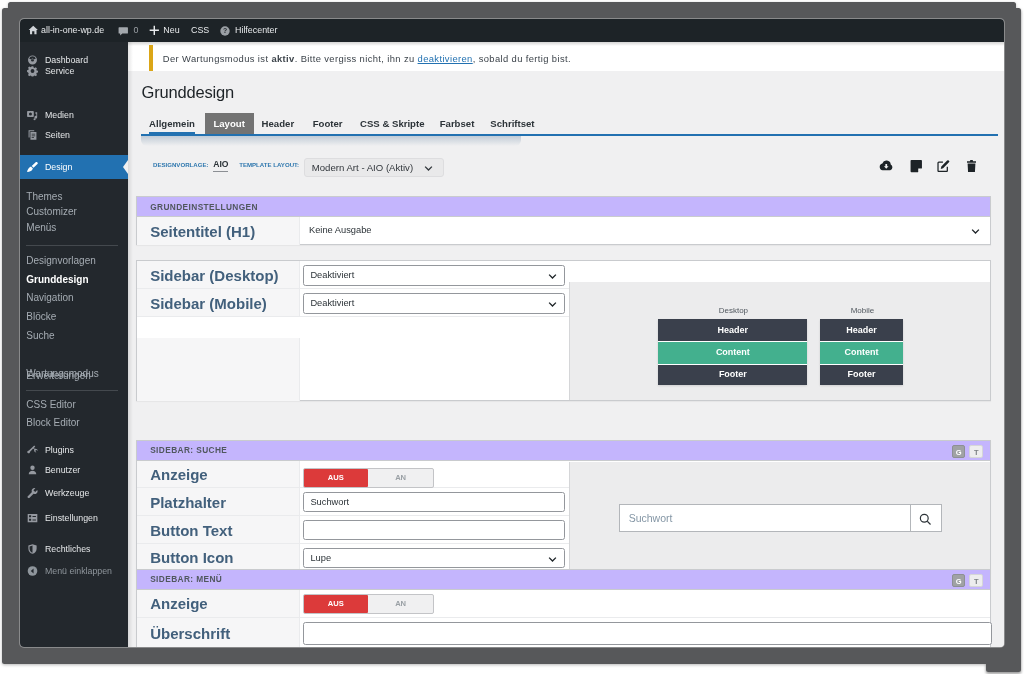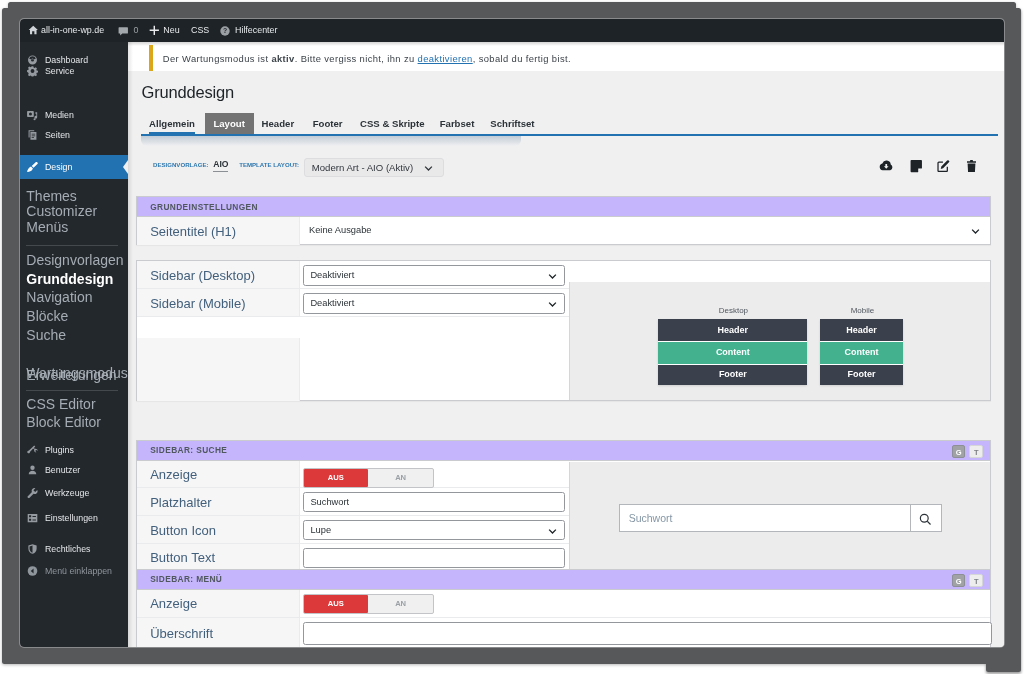--- a/index.html
+++ b/index.html
@@ -14,21 +14,21 @@
   
   #shot { position:absolute; left:20px; top:19px; width:983.5px; height:627.5px; border-radius:4px; overflow:hidden; background:#f0f0f1; box-shadow:0 0 0 1px rgba(255,255,255,0.3); }
   
   #abar { position:absolute; left:0; top:0; width:100%; height:22.7px; background:#1d2327; color:#c9cdd3; font-size:8.9px; }
   #abar .it { position:absolute; top:0; height:22.7px; line-height:23px; white-space:nowrap;text-align:right; }
   
   #smenu { position:absolute; left:0; top:22.7px; width:107.5px; bottom:0; background:#23282d; }
   .mi { position:absolute; left:0; width:100%; height:23px; color:#e6e8ea; font-size:8.8px; }
   .mi .lb { position:absolute; left:25px; top:50%; transform:translateY(-50%); }
   .mi svg { position:absolute; left:6.5px; top:50%; transform:translateY(-50%); }
-  .smi { position:absolute; left:6.3px; color:#a5acb3; font-size:14px; white-space:nowrap; transform:translateY(-50%); }
+  .smi { position:absolute; left:6.3px; color:#a5acb3; font-size:10px; white-space:nowrap; transform:translateY(-50%); }
   .sdiv { position:absolute; left:6.3px; width:92px; height:1px; background:#44494e; }
   #design-active { position:absolute; left:0; top:113.2px; width:100%; height:23.7px; background:#2271b1; }
   #design-arrow { position:absolute; right:0; top:50%; margin-top:-7px; width:0; height:0; border:7px solid transparent; border-right-color:#f0f0f1; border-left-width:5px; border-right-width:5px; }
   
   #content { position:absolute; left:107.5px; top:22.7px; right:0; bottom:0; background:#f0f0f1; }
   #content:before { content:""; position:absolute; left:0; top:0; bottom:0; width:5px; background:linear-gradient(90deg, rgba(0,0,0,0.10), rgba(0,0,0,0)); z-index:5;}
   
   #band { position:absolute; left:0; top:0; width:100%; height:29.8px; background:#fff; }
   #band:before { content:""; position:absolute; left:0; top:0; width:100%; height:4px; background:linear-gradient(180deg, rgba(0,0,0,0.17), rgba(0,0,0,0)); }
   #ybar { position:absolute; left:21.8px; top:3.4px; width:4px; height:25.5px; background:#dba617; }
@@ -45,21 +45,21 @@
   #aio { position:absolute; left:85.7px; top:117.6px; font-size:8.6px; font-weight:700; color:#2c3338; border-bottom:1px solid #8c8f94; padding-bottom:1.5px;}
   #tsel { position:absolute; left:176.8px; top:116px; width:139.5px; height:19px; background:#e9e9ea; border:1px solid #dddddf; border-radius:3px; font-size:9.6px; color:#32373c; line-height:17.5px; padding-left:6.5px; }
   .ticon { position:absolute; top:117.9px; }
   
   .panel { position:absolute; left:8.2px; width:855.3px; background:#fff; border:1px solid #c9cbce; box-shadow:0 1px 1px rgba(0,0,0,0.04); }
   .phead { position:relative; height:20px; background:#c4b5fd; border-bottom:1px solid #c9cbce; }
   .phead .pt { position:absolute; left:13.5px; top:50%; transform:translateY(-50%); font-size:8.3px; font-weight:700; color:#50575e; letter-spacing:0.4px; }
   .prow { position:relative; border-bottom:1px solid #eaebed; }
   .prow:last-child { border-bottom:none; }
   .plabel { position:absolute; left:0; top:0; bottom:0; width:163px; background:#f6f6f7; border-right:1px solid #eaebed; }
-  .plabel span { position:absolute; left:13.5px; top:50%; transform:translateY(-50%); font-size:13px; color:#42607c; }
+  .plabel span { position:absolute; left:13.5px; top:50%; transform:translateY(-50%); font-size:15px; color:#42607c;font-weight:bold; }
   .gt { position:absolute; top:4px; width:13.5px; height:13.5px; border-radius:2px; font-size:7.5px; font-weight:700; text-align:center; line-height:13.5px; }
   .gt.g { right:24.5px; background:#a0a2a5; color:#fff; border:1px solid #8d9094;}
   .gt.t { right:7px; background:#ededee; color:#7b7f83; border:1px solid #d5d6d8;}
   .ctl { position:absolute; left:166.2px; font-size:9.3px; color:#2c3338; background:#fff; border:1px solid #94979c; border-radius:2.5px; }
   .chev { position:absolute; width:9px; height:9px; }
 </style>
 </head>
 <body>
 <div id="stage">
   <div id="frame" style="position:absolute;left:0;top:0;width:1024px;height:674px;filter:drop-shadow(0 1.5px 1.5px rgba(0,0,0,0.28))">
@@ -256,31 +256,31 @@
           </div>
         </div>
         <div class="prow" style="height:27.8px;width:432px">
           <div class="plabel">
               <span>Platzhalter</span>
             </div>
           <div class="ctl" style="top:4px;width:262px;height:19.5px;line-height:18px;padding-left:6.5px">Suchwort</div>
         </div>
         <div class="prow" style="height:27.8px;width:432px">
           <div class="plabel">
+              <span>Button Text</span>
+            </div>
+          <div class="ctl" style="top:4px;width:262px;height:19.5px"></div>
+        </div>
+        <div class="prow" style="height:27.8px;width:432px">
+          <div class="plabel">
               <span>Button Icon</span>
             </div>
           <div class="ctl" style="top:4px;width:262px;height:19.5px;line-height:18px;padding-left:6.5px">Lupe<svg class="chev" style="right:7px;top:5.5px" viewBox="0 0 12 8">
                 <path d="M1.5 1.5 L6 6 L10.5 1.5" fill="none" stroke="#1d2327" stroke-width="1.8"></path>
               </svg></div>
-        </div>
-        <div class="prow" style="height:27.8px;width:432px">
-          <div class="plabel">
-              <span>Button Text</span>
-            </div>
-          <div class="ctl" style="top:4px;width:262px;height:19.5px"></div>
         </div>
 
         <div class="abs" style="left:482px;top:63.7px;width:292.8px;height:28px;background:#fff;border:1px solid #b3b6ba;font-size:10.5px;color:#8496a5;line-height:26px;padding-left:9px">Suchwort</div>
         <div class="abs" style="left:774.8px;top:63.7px;width:30.3px;height:28px;background:#fff;border:1px solid #b3b6ba;border-left:none">
           <svg class="abs" style="left:8px;top:7.5px" width="13" height="13" viewBox="0 0 16 16">
               <circle cx="6.5" cy="6.5" r="4.8" fill="none" stroke="#2c3338" stroke-width="1.5"></circle>
               <line x1="10.2" y1="10.2" x2="14.2" y2="14.2" stroke="#2c3338" stroke-width="1.5"></line>
             </svg>
         </div>
       </div>

